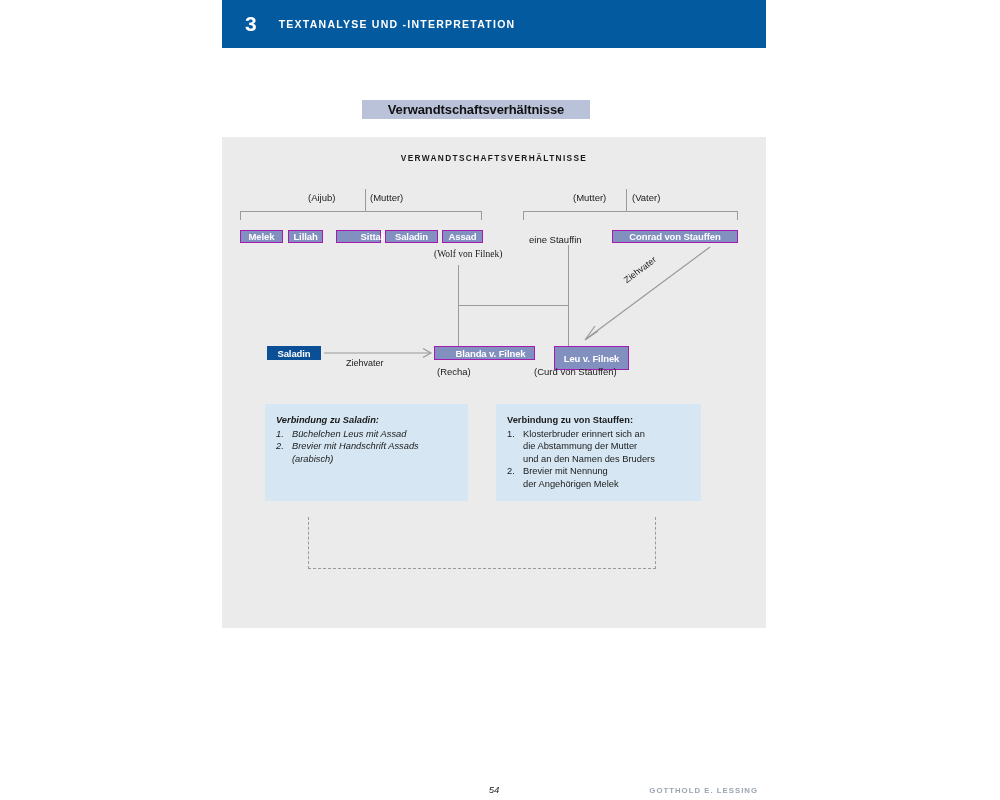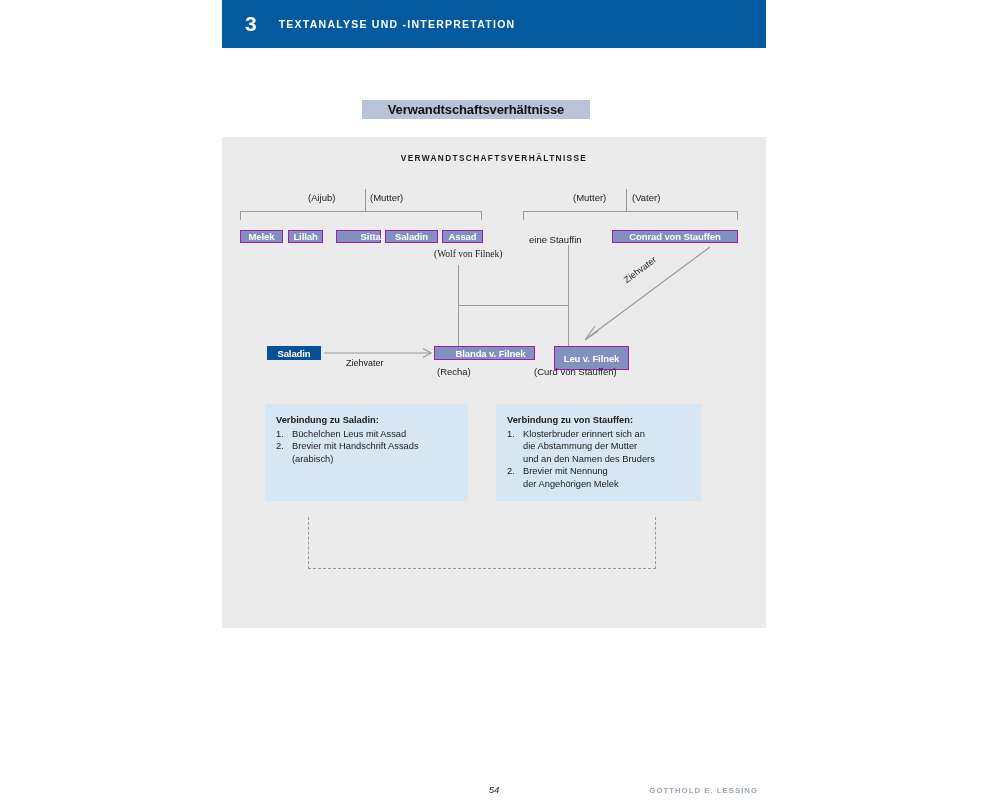--- a/index.html
+++ b/index.html
@@ -221,21 +221,21 @@
 
     <div class="paren" style="left:215px; top:229px;">(Recha)</div>
     <div class="paren" style="left:312px; top:229px;">(Curd von Stauffen)</div>
 
     <svg class="arrowsvg" style="left:350px; top:106px;" width="150" height="104">
       <line x1="138" y1="4" x2="14" y2="96" stroke="#9a9a9a" stroke-width="1.2"></line>
       <polyline points="26,88 13,97 23,83" fill="none" stroke="#9a9a9a" stroke-width="1.2"></polyline>
     </svg>
     <div class="edge-label" style="left:400px; top:140px; transform: rotate(-37deg); transform-origin: left top;">Ziehvater</div>
 
-    <div class="infobox" style="left:43px; top:267px; width:203px; height:97px;">
+    <div class="infobox" style="left:43px; top:267px; width:203px; height:97px;font-style:italic;">
       <div class="head">Verbindung zu Saladin:</div>
       <ol>
         <li>
           <span class="num">1.</span>
           <span class="txt" style="white-space:pre-line">Büchelchen Leus mit Assad</span>
         </li>
         <li>
           <span class="num">2.</span>
           <span class="txt" style="white-space:pre-line">Brevier mit Handschrift Assads
 (arabisch)</span>

